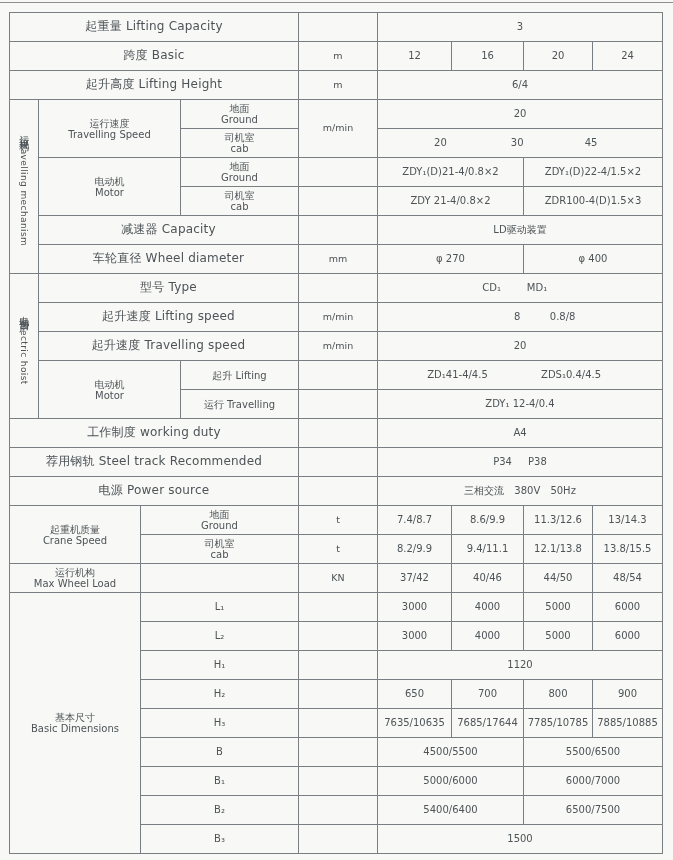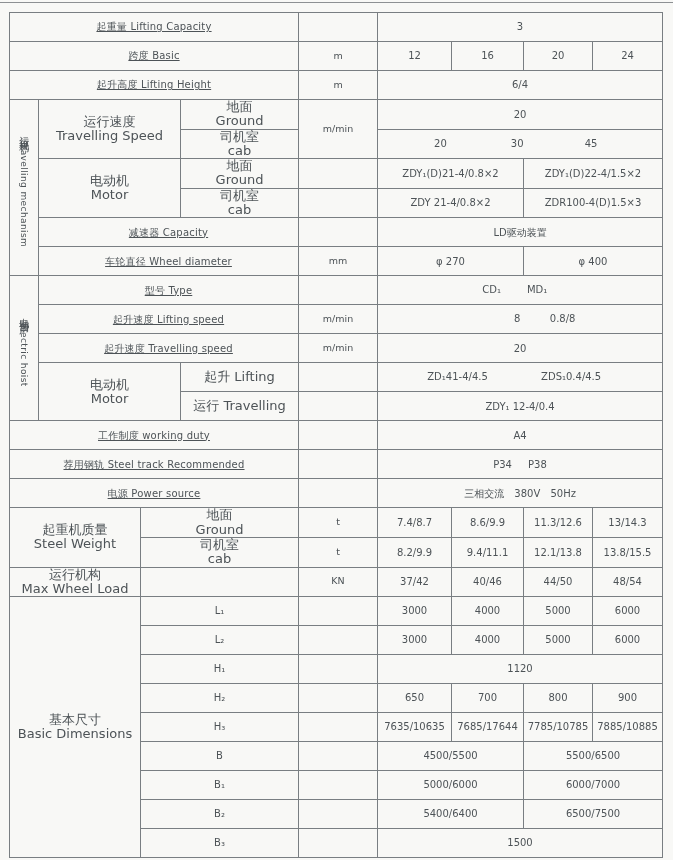--- a/index.html
+++ b/index.html
@@ -18,22 +18,22 @@
     position:absolute;left:9px;top:12px;width:653px;
     border-collapse:collapse;table-layout:fixed;
   }
   .spec td{
     border:1px solid #797e82;
     padding:0;text-align:center;vertical-align:middle;
     font-size:10px;line-height:1.15;
     overflow:hidden;
   }
   .spec tr{height:29px;}
-  td.lbl{font-size:10px;letter-spacing:.2px;text-decoration:underline;}
-  td.lbl2 div, td.sub div{font-size:13px;line-height:1.1;}
+  td.lbl{font-size:12px;letter-spacing:.2px;}
+  td.lbl2 div, td.sub div{font-size:10px;line-height:1.1;}
   td.unit{font-size:9.5px;}
   td.val{font-size:10px;}
   .cabline{font-size:13px;line-height:.85;}
   td.strip{vertical-align:middle;}
   .vwrap{
     display:flex;flex-direction:column;align-items:center;justify-content:center;
     gap:5px;height:100%;
   }
   .vzh{writing-mode:vertical-rl;text-orientation:upright;font-size:10px;letter-spacing:2px;}
   .ven{writing-mode:vertical-rl;font-size:9px;letter-spacing:.4px;}
@@ -220,21 +220,21 @@
 
 <tr>
   <td class="lbl" colspan="4">电源 Power source</td>
   <td class="unit"></td>
   <td class="val wsp2" colspan="4">三相交流 380V 50Hz</td>
 </tr>
 
 <tr>
   <td class="lbl2" colspan="2" rowspan="2">
     <div>起重机质量</div>
-    <div>Steel Weight</div>
+    <div>Crane Speed</div>
   </td>
   <td class="sub" colspan="2">
     <div>地面</div>
     <div>Ground</div>
   </td>
   <td class="unit">t</td>
   <td class="val">7.4/8.7</td>
   <td class="val">8.6/9.9</td>
   <td class="val">11.3/12.6</td>
   <td class="val">13/14.3</td>

